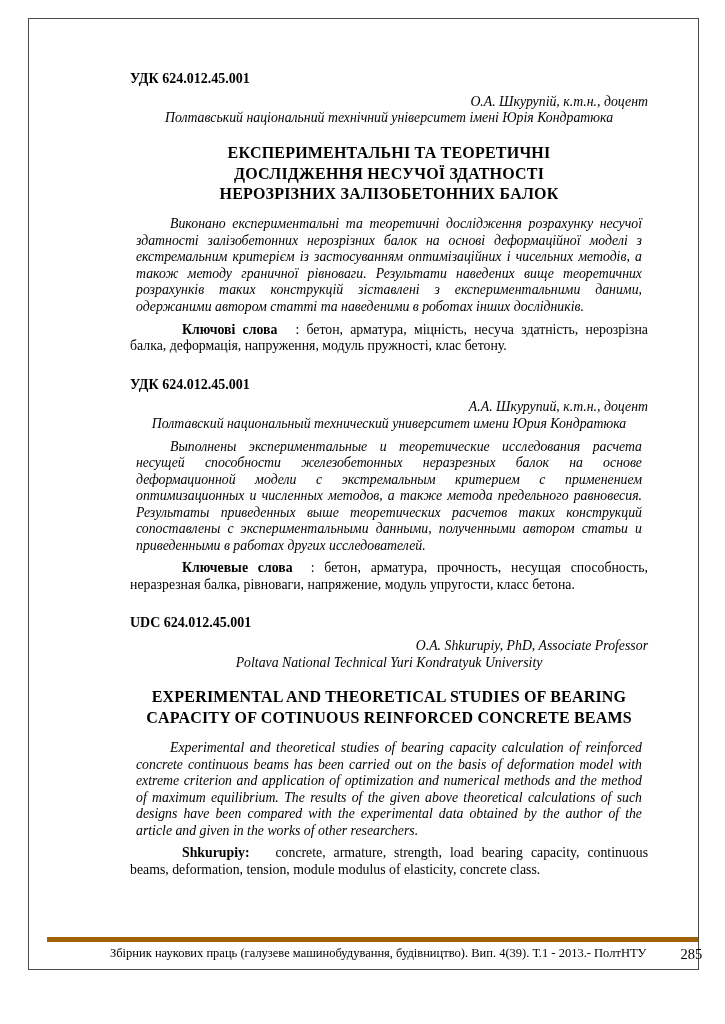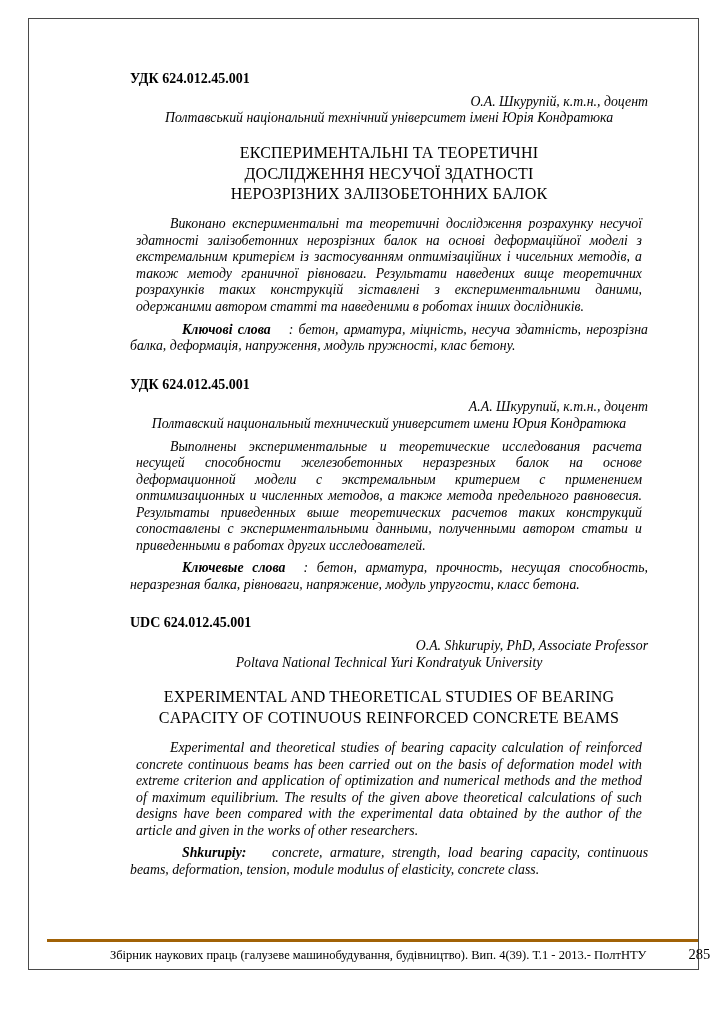--- a/index.html
+++ b/index.html
@@ -38,49 +38,47 @@
     font-style: italic;
   }
   .affiliation {
     margin: 0;
     text-align: center;
     font-style: italic;
   }
   .title {
     margin: 16px 0 11px 0;
     text-align: center;
-    font-weight: normal;
+    font-weight: bold;
     font-size: 16px;
     line-height: 1.3;
     letter-spacing: 0.2px;
     white-space: pre-line;
   }
   .abstract {
     margin: 6px;
     text-align: justify;
     text-indent: 34px;
     font-style: italic;
   }
   .keywords {
     margin: 0;
     text-align: justify;
     text-indent: 34px;
-    font-style: italic;
   }
   .kw-label { font-weight: bold; }
   .page-footer {
     flex: 0 0 auto;
-    border-top: 3px solid #a16207;
+    border-top: 5px solid #a16207;
     display: flex;
     justify-content: space-between;
-    align-items: flex-end;
+    align-items: flex-start;
     padding: 4px 14px 6px 45px;
     font-size: 12.5px;
     white-space: nowrap;
-    gap: 8px;
   }
   .page-number {
     font-size: 14.5px;
     margin-left: 16px;
   }
 </style>
 </head>
 <body>
 
 <div class="page">

